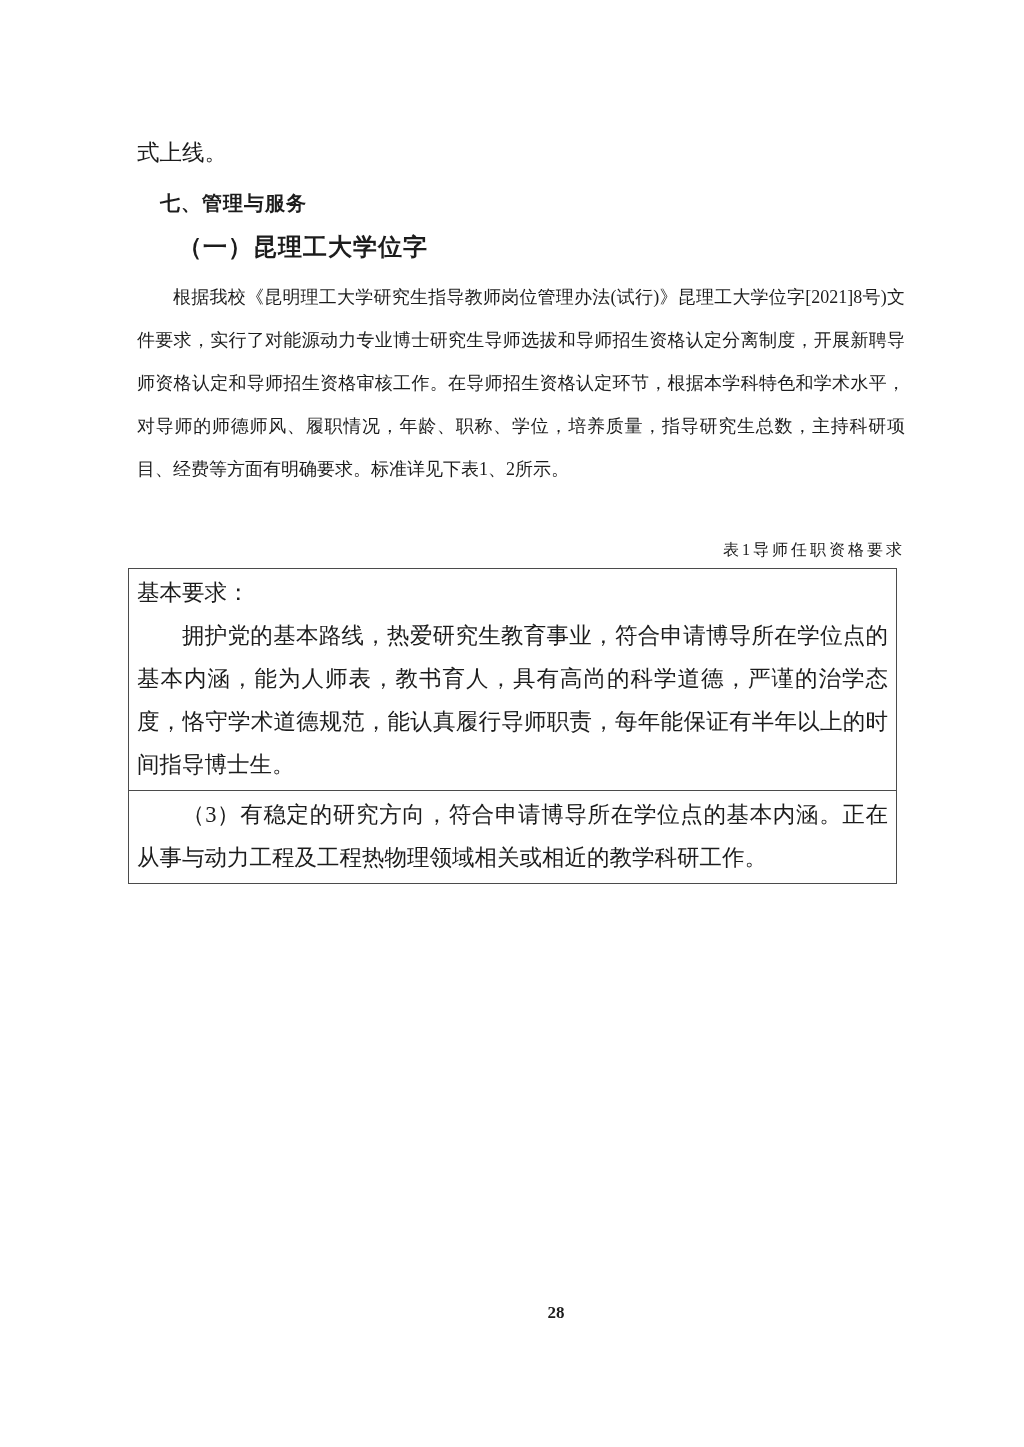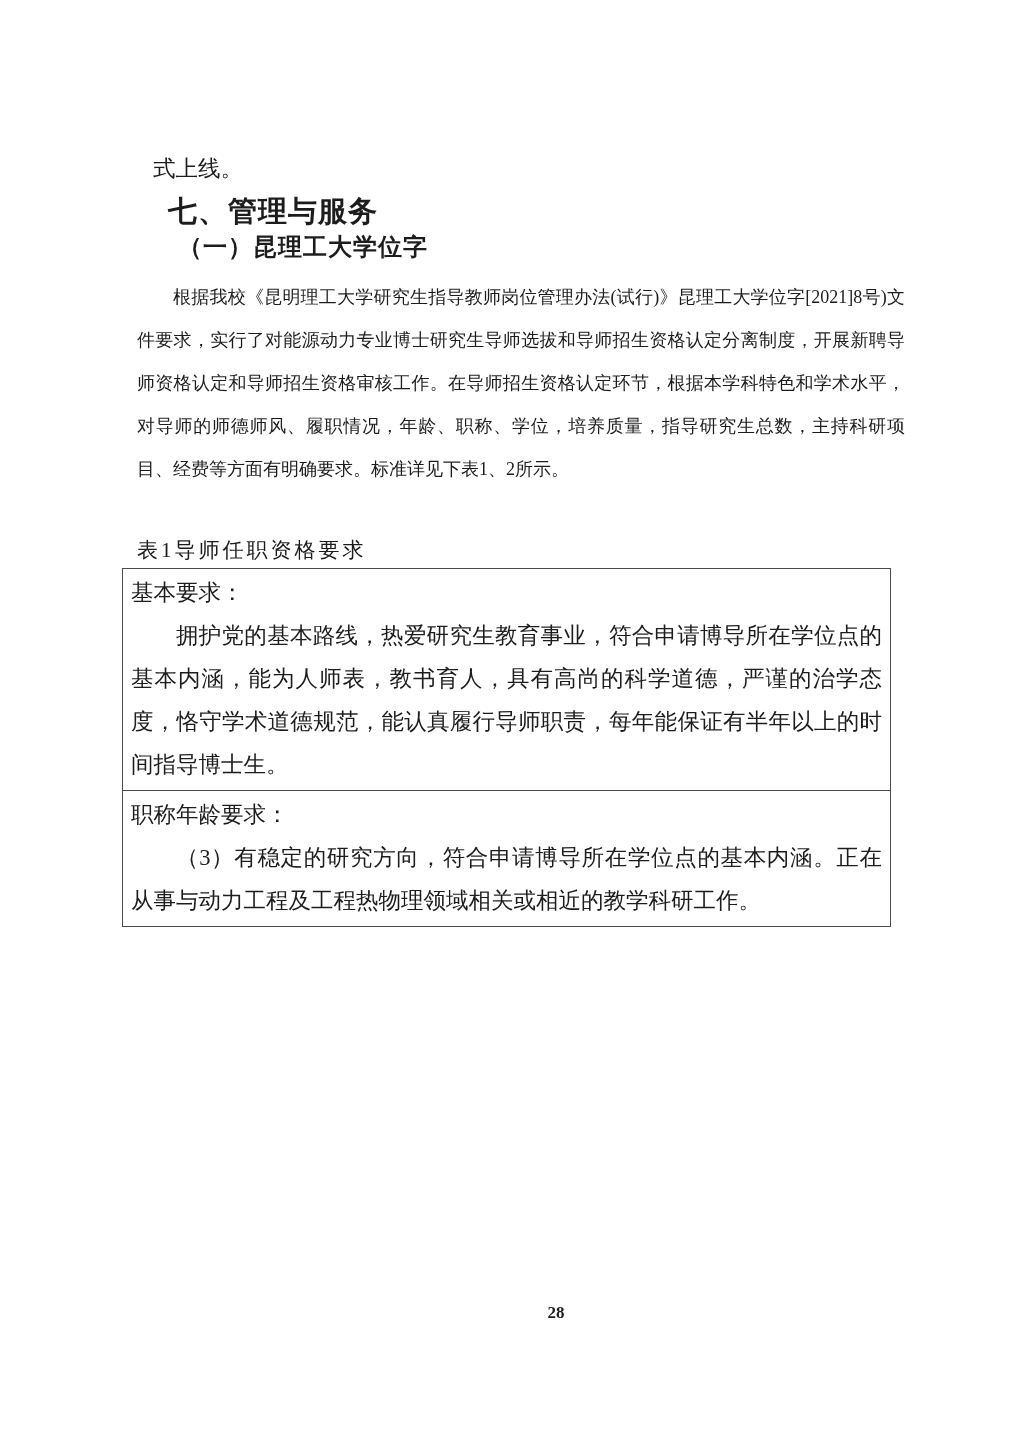--- a/index.html
+++ b/index.html
@@ -17,28 +17,28 @@
     color: #1c1c1c;
     overflow: hidden;
   }
   .leading-line {
     position: absolute;
     top: 138px;
     left: 137px;
     width: 768px;
     font-size: 22.5px;
     line-height: 30px;
-    margin: 16px;
+    margin: 0;
   }
   .section-heading {
     position: absolute;
     top: 186px;
     left: 160px;
-    margin: 8px;
-    font-size: 29px;
+    margin: 0;
+    font-size: 20px;
     font-weight: 700;
     letter-spacing: 1px;
     line-height: 34px;
   }
   .subsection-heading {
     position: absolute;
     top: 230px;
     left: 178px;
     margin: 0;
     font-size: 24px;
@@ -56,29 +56,29 @@
     line-height: 43px;
     text-align: justify;
     text-indent: 2em;
   }
   .table-caption {
     position: absolute;
     top: 535px;
     left: 137px;
     width: 768px;
     margin: 0;
-    font-size: 21px;
+    font-size: 16px;
     letter-spacing: 3px;
-    text-align: left;
+    text-align: right;
     line-height: 30px;
   }
   .req-table {
     position: absolute;
     top: 568px;
-    left: 122px;
+    left: 128px;
     width: 767px;
     border: 1.5px solid #4b4b4b;
   }
   .table-row {
     padding: 2px 8px 4px 8px;
     font-size: 22.5px;
     line-height: 43px;
   }
   .table-row + .table-row {
     border-top: 1.5px solid #4b4b4b;
@@ -120,21 +120,20 @@
   <div class="table-caption">表1导师任职资格要求</div>
 
   <div class="req-table">
 
     <div class="table-row">
       <p class="cell-label">基本要求：</p>
       <p class="cell-para">拥护党的基本路线，热爱研究生教育事业，符合申请博导所在学位点的基本内涵，能为人师表，教书育人，具有高尚的科学道德，严谨的治学态度，恪守学术道德规范，能认真履行导师职责，每年能保证有半年以上的时间指导博士生。</p>
     </div>
 
     <div class="table-row">
-      <p class="cell-label">职称年龄要求：</p>
       <p class="cell-para">（3）有稳定的研究方向，符合申请博导所在学位点的基本内涵。正在从事与动力工程及工程热物理领域相关或相近的教学科研工作。</p>
     </div>
 
   </div>
 
   <div class="page-number">28</div>
 
 </div>
 
 </body></html>

